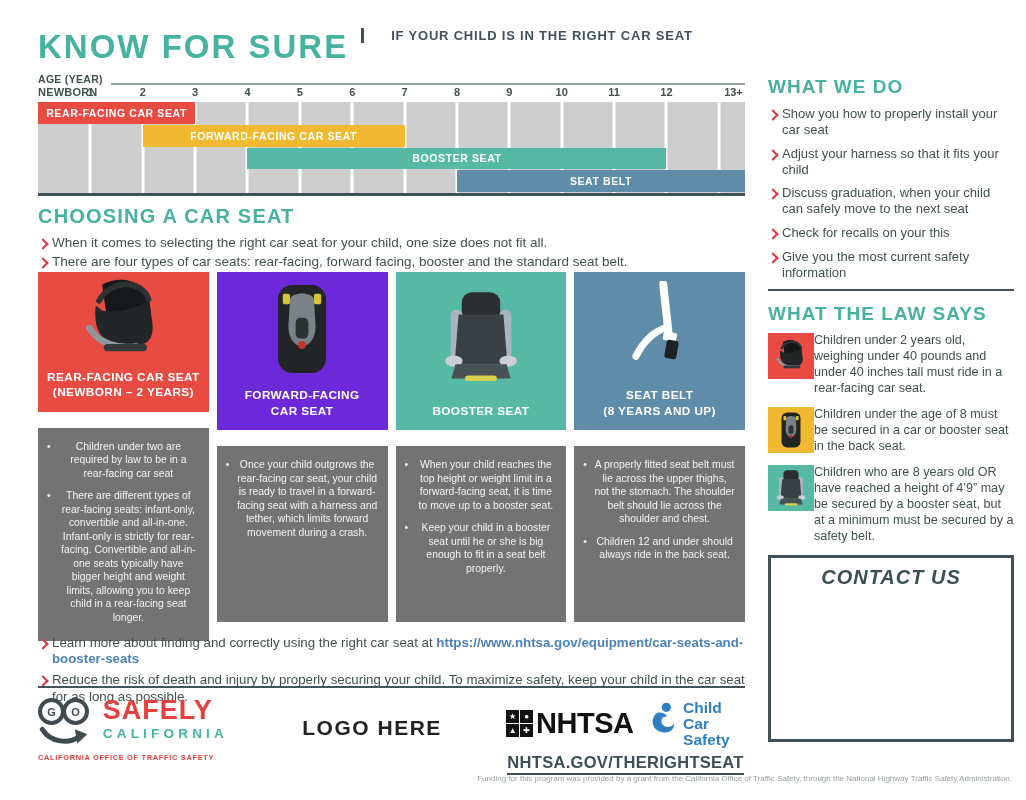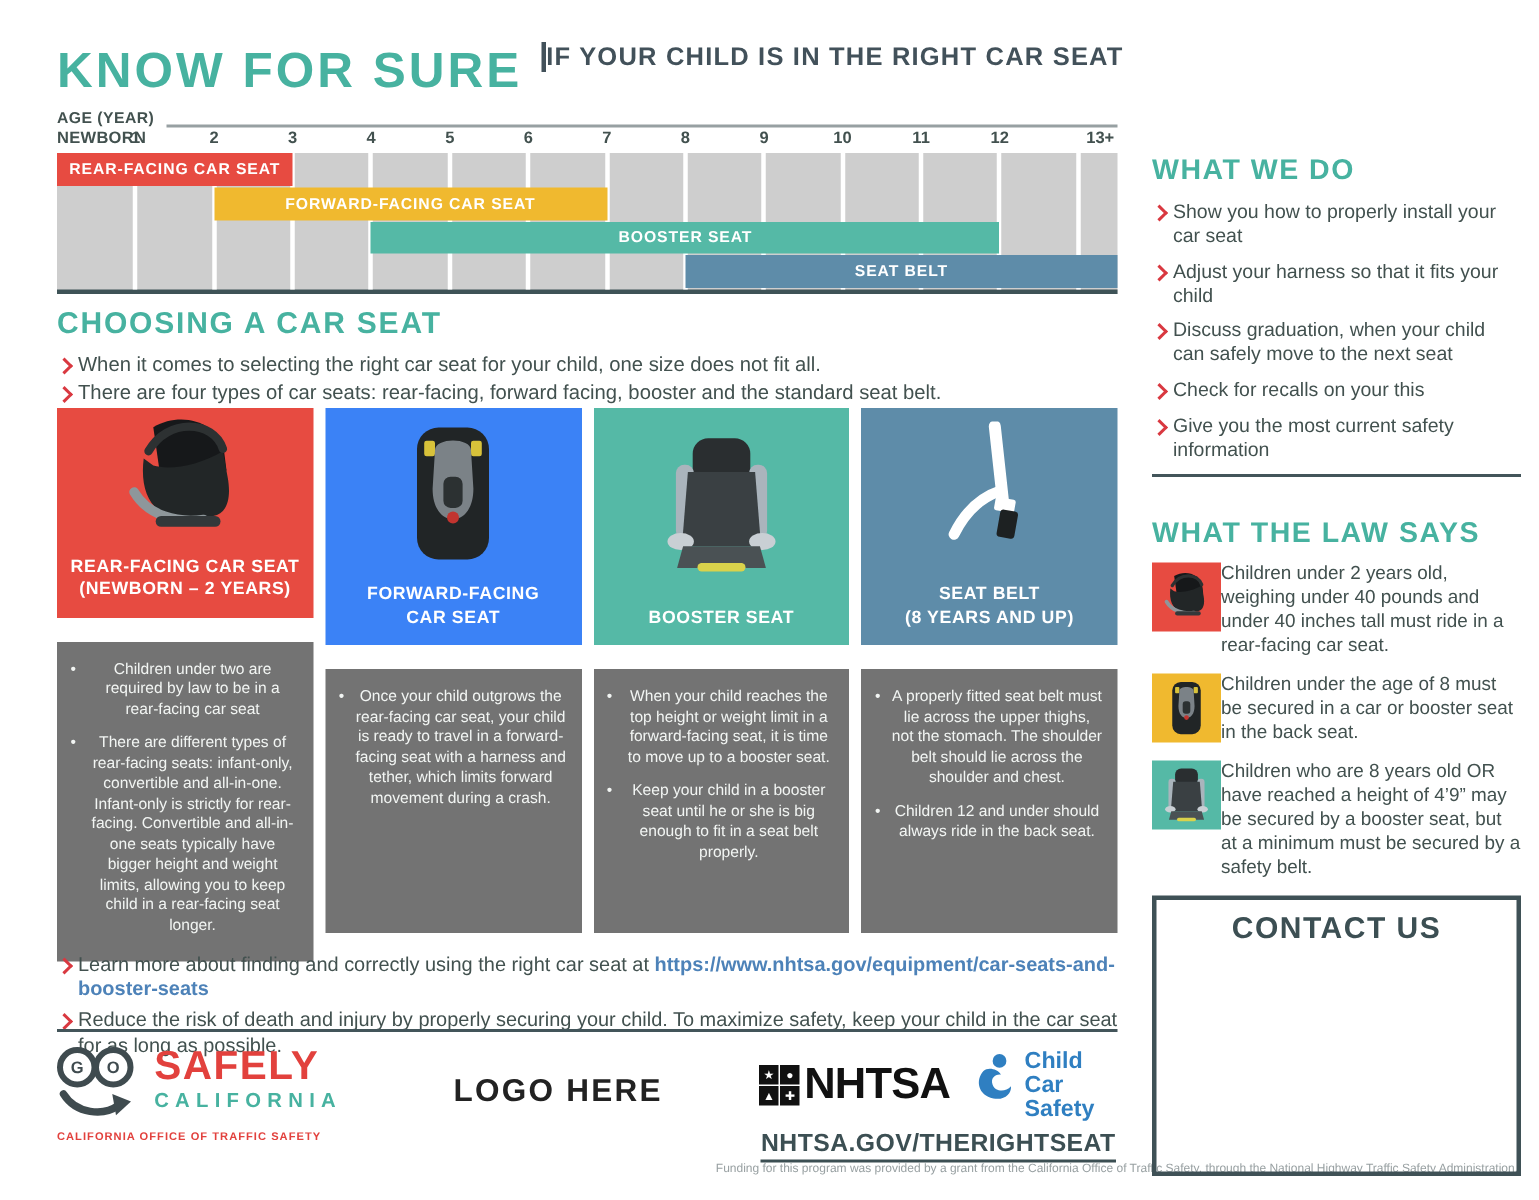--- a/index.html
+++ b/index.html
@@ -3,22 +3,22 @@
 <meta charset="utf-8">
 <style>
   * { margin:0; padding:0; box-sizing:border-box; }
   html,body { background:#ffffff; }
   body { font-family:"Liberation Sans","DejaVu Sans",sans-serif; color:#42514f; }
   .page { position:relative; width:1026px; height:800px; background:#fff; overflow:hidden; }
 
   
   .hdr { position:absolute; left:38px; top:28px; width:707px; display:flex; align-items:flex-start; }
   .hdr .title { color:#47b2a0; font-size:33px; font-weight:800; letter-spacing:2px; white-space:nowrap; }
-  .hdr .subtitle { color:#42515a; font-size:17px; font-weight:800; letter-spacing:0.8px;
-                   border-left:3px solid #42515a; padding-left:0; margin-left:13px; white-space:nowrap; }
+  .hdr .subtitle { color:#42515a; font-size:13px; font-weight:800; letter-spacing:0.8px;
+                   border-left:3px solid #42515a; padding-left:27px; margin-left:13px; white-space:nowrap; }
 
   
   .chart { position:absolute; left:38px; top:72px; width:707px; }
   .axis-row { display:flex; align-items:flex-end; height:13px; }
   .axis-row .axis-label { font-size:10.5px; font-weight:700; color:#42514f; letter-spacing:0.3px; margin-right:8px; }
   .axis-row .axis-line { flex:1; border-top:2px solid #97a0a2; }
   .ticks { position:relative; height:16px; margin-top:1px; }
   .tick { position:absolute; top:0; font-size:11px; font-weight:700; color:#42514f; transform:translateX(-50%); }
   .tick.first { left:0 !important; transform:none; font-size:11px; letter-spacing:0.2px; }
   .chart-body { position:relative; height:94px; background:#cecece; border-bottom:3px solid #3e5357; }
@@ -85,31 +85,31 @@
   .ccs { display:flex; align-items:flex-start; gap:5px; }
   .ccs-text { color:#2f7fc1; font-size:15.5px; font-weight:800; line-height:1.02; }
   .nhtsa-site { margin-top:6px; text-align:center; }
   .nhtsa-site span { display:inline-block; color:#3c4f53; font-size:16.5px; font-weight:800;
                      border-bottom:2.5px solid #3c4f53; padding-bottom:1px; letter-spacing:0.3px; }
 
   .fineprint { position:absolute; right:14px; top:774px; font-size:8px; color:#98a0a2; }
 
   
   .sidebar { position:absolute; left:768px; top:76px; width:246px; }
-  .sb-h { color:#47b2a0; font-size:19px; font-weight:800; letter-spacing:1px;margin-top:27px; }
+  .sb-h { color:#47b2a0; font-size:19px; font-weight:800; letter-spacing:1px; }
   .sb-list { margin-top:8px; }
   .sb-list .chev-row { margin-bottom:8px; }
   .sb-list .chev-text { font-size:13px; line-height:1.22; }
   .sb-divider { border-top:2px solid #43555a; margin:6px 0 12px; }
   .law-items { margin-top:8px; }
   .law-item { display:flex; margin-bottom:10px; }
   .law-thumb { flex:0 0 46px; height:46px; display:flex; align-items:center; justify-content:center; }
   .law-thumb svg { width:38px; height:38px; }
   .law-text { font-size:12.6px; line-height:1.27; color:#42514f; }
-  .contact-box { margin-top:10px; height:187px; border:3px solid #3f5156; padding-top:8px; }
+  .contact-box { margin-top:10px; height:187px; border:3px solid #3f5156; padding-top:8px;font-style:italic; }
   .contact-box .contact-h { text-align:center; color:#3c4f53; font-size:20px; font-weight:900; letter-spacing:1px; }
 </style>
 </head>
 <body>
 
 <div class="page">
 
   <div class="hdr">
     <span class="title">KNOW FOR SURE</span>
     <span class="subtitle">IF YOUR CHILD IS IN THE RIGHT CAR SEAT</span>
@@ -199,21 +199,21 @@
 (NEWBORN – 2 YEARS)</div>
         </div>
         <div class="card-body">
           <ul>
             <li>Children under two are required by law to be in a rear-facing car seat</li>
             <li>There are different types of rear-facing seats: infant-only, convertible and all-in-one. Infant-only is strictly for rear-facing. Convertible and all-in-one seats typically have bigger height and weight limits, allowing you to keep child in a rear-facing seat longer.</li>
           </ul>
         </div>
       </div>
       <div class="card">
-        <div class="card-top" style="background: #3b82f6;">
+        <div class="card-top" style="background: #6d28d9;">
           <div class="card-img">
             <svg viewBox="0 0 120 120">
               <rect x="30" y="5" width="60" height="110" rx="18" fill="#212526"></rect>
               <rect x="36" y="16" width="9" height="13" rx="2" fill="#d8c23a"></rect>
               <rect x="75" y="16" width="9" height="13" rx="2" fill="#d8c23a"></rect>
               <path d="M45 24 C45 13 75 13 75 24 L77 56 C77 90 43 90 43 56 Z" fill="#7b8287"></path>
               <rect x="52" y="46" width="16" height="26" rx="6" fill="#2c3132"></rect>
               <circle cx="60" cy="80" r="5" fill="#c2342f"></circle>
             </svg>
           </div>

